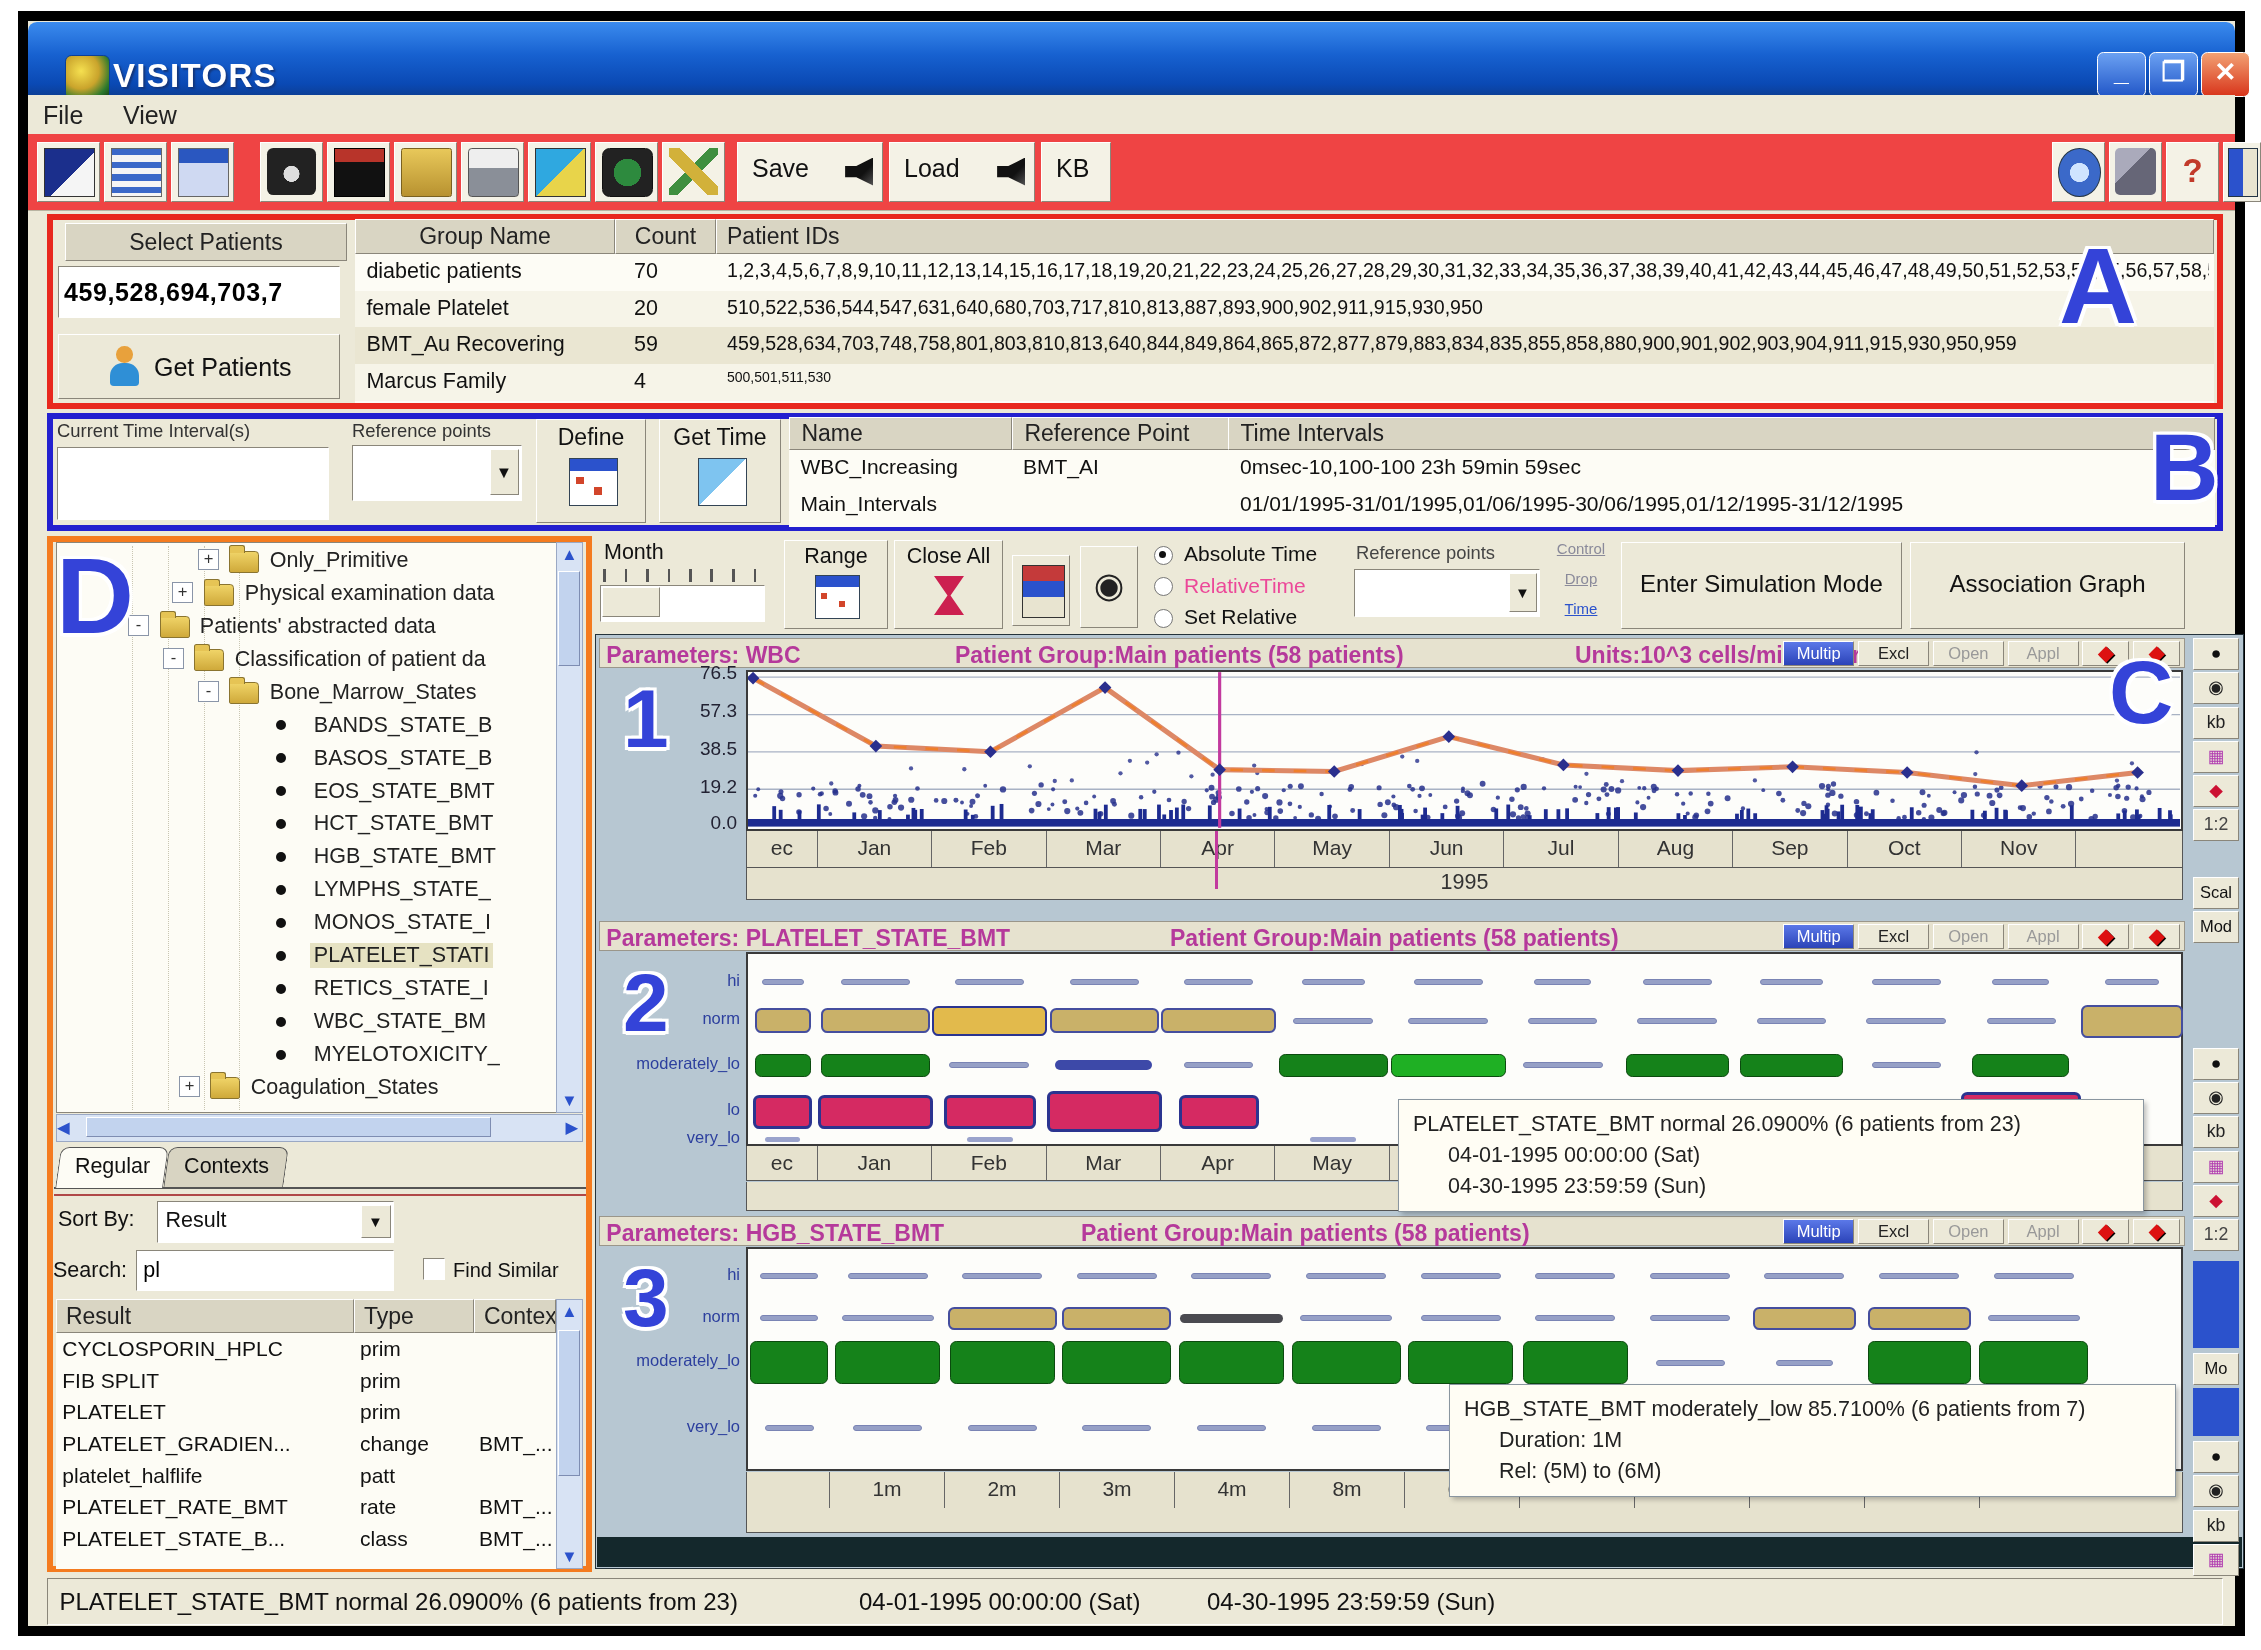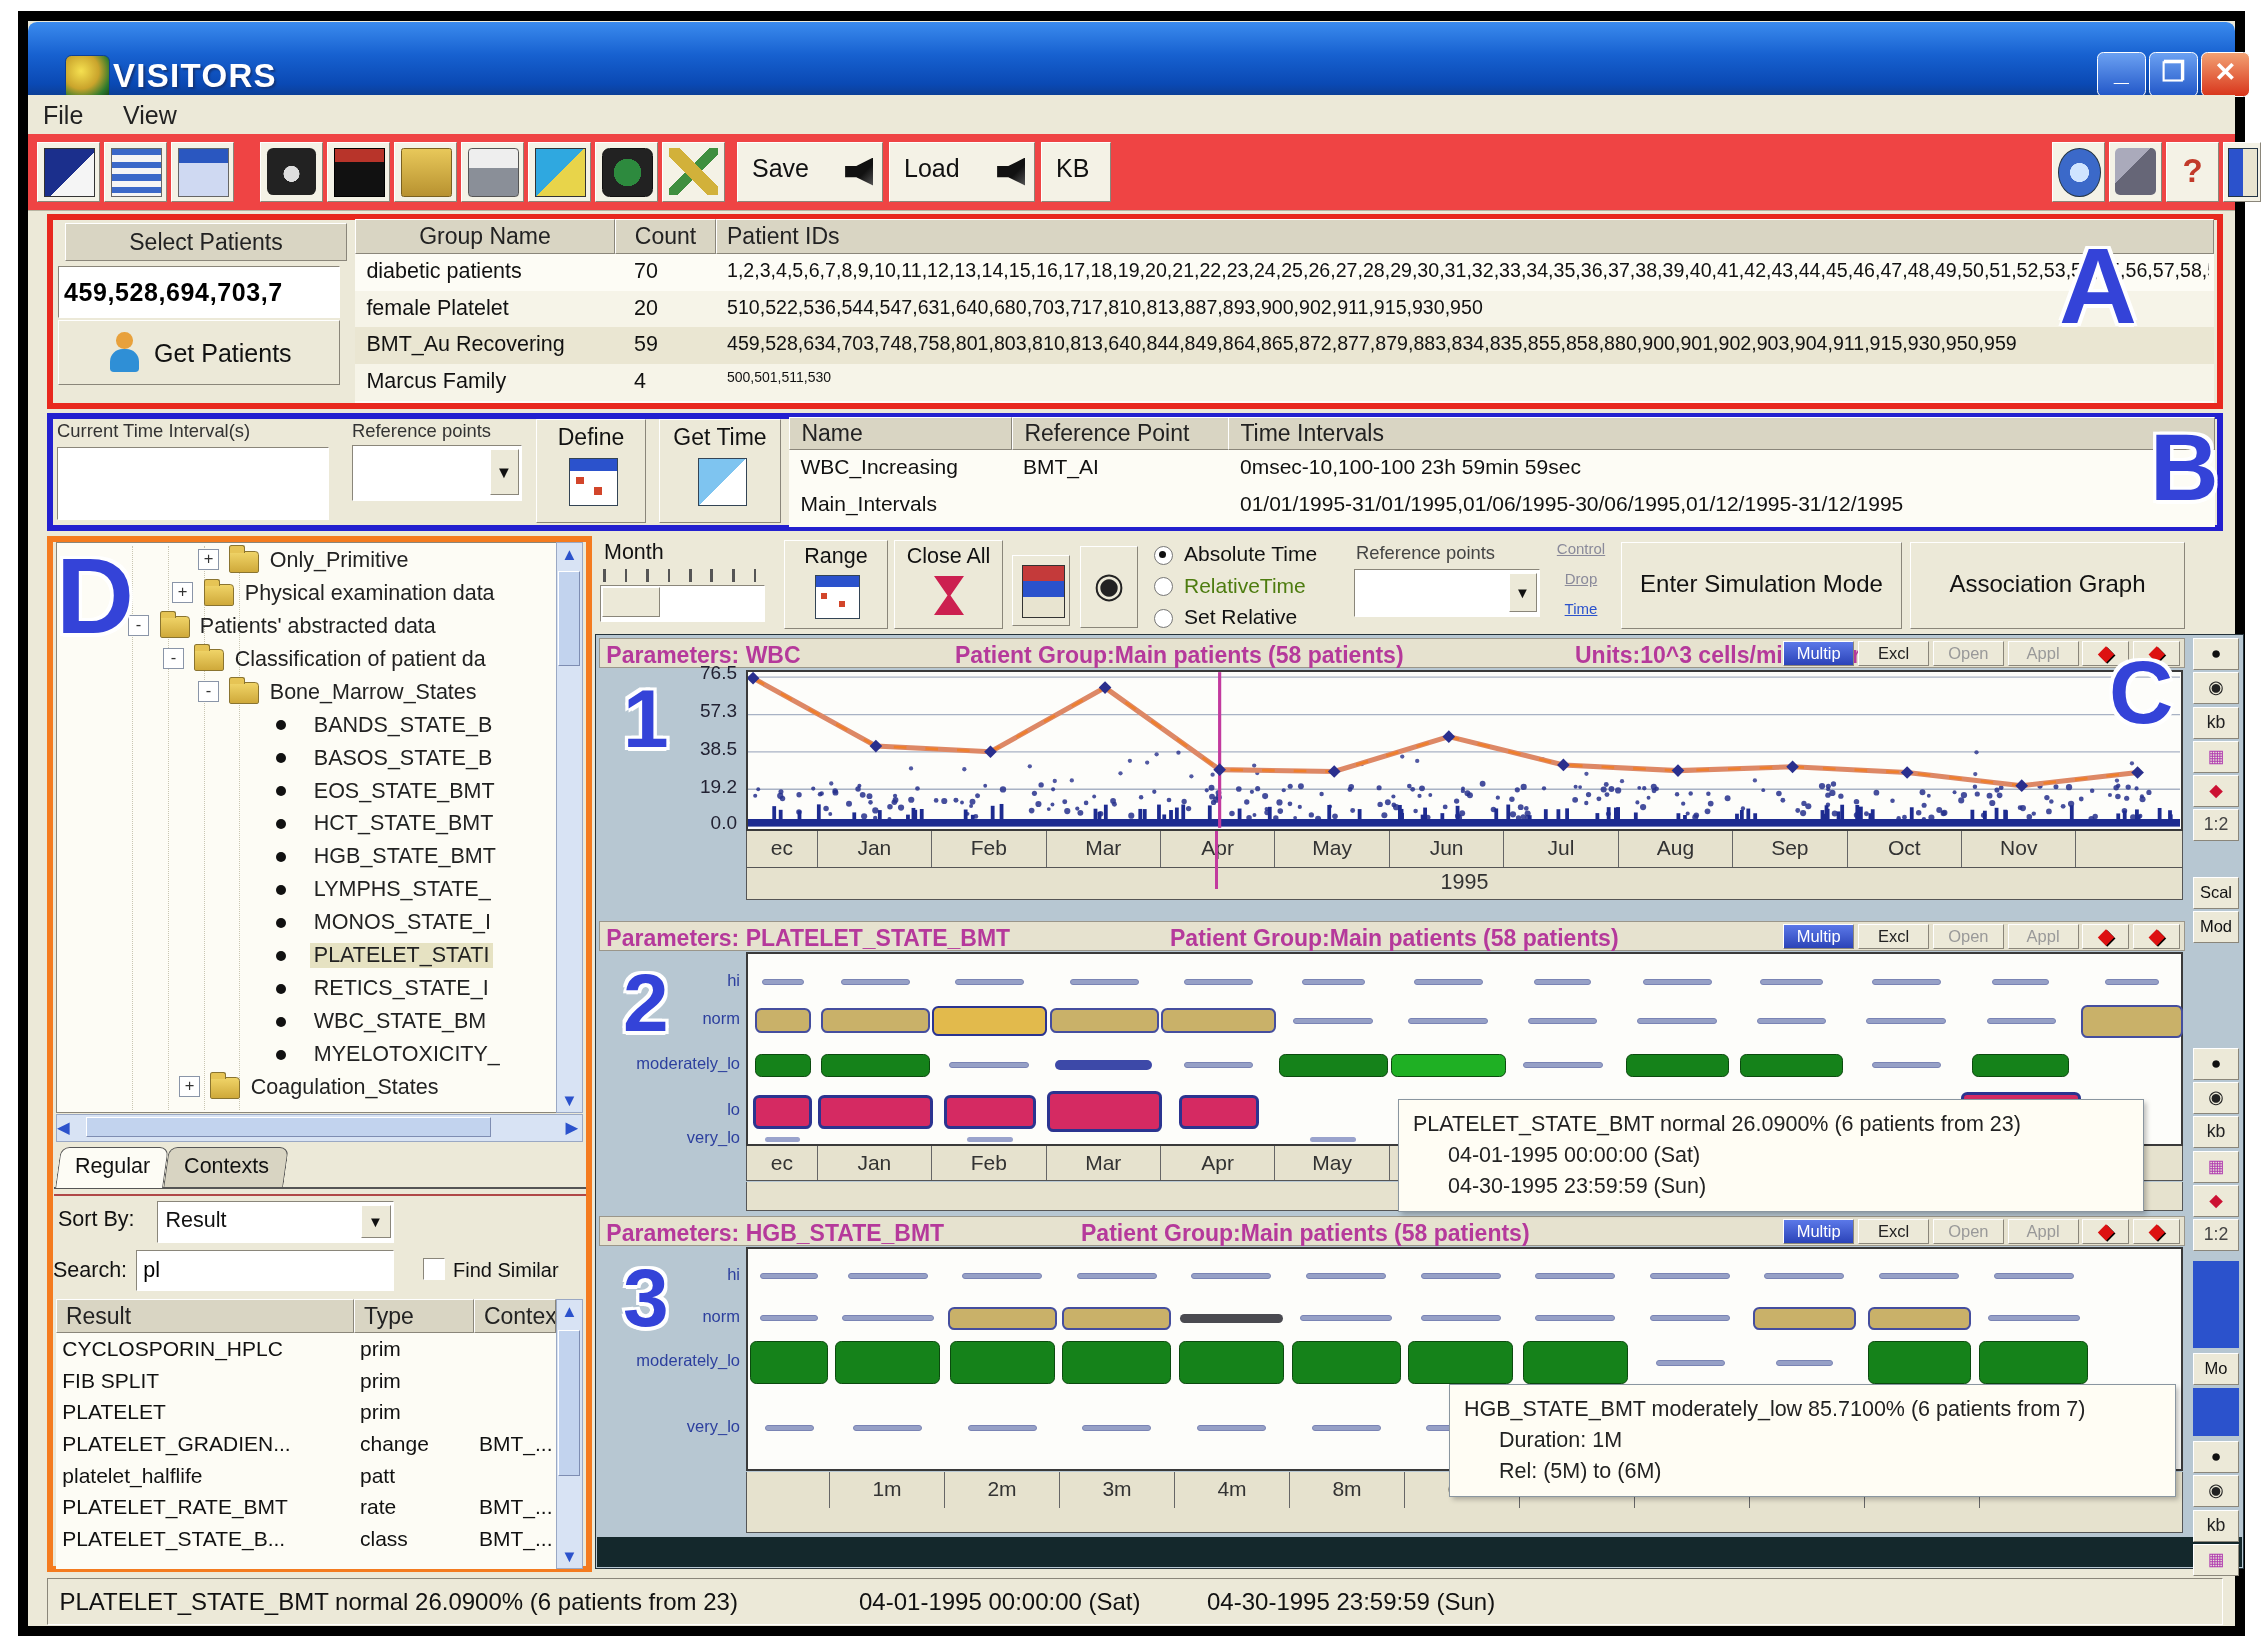--- a/index.html
+++ b/index.html
@@ -152,21 +152,21 @@
       </div>
     <div class="abs tbtn" style="left:2138px;width:53px;text-align:center;font-size:33px;font-weight:bold;color:#c23a2a;line-height:56px;"><span>?</span></div>
     <div class="abs tbtn" style="left:2195px;width:38px;">
         <div class="glyph" style="background:linear-gradient(90deg,#2b52cc 50%,#e8e4d0 50%);border:1.3px solid #234;"></div>
       </div>
   </div>
 
   <div class="abs secA"></div>
   <div class="abs hdrbtn" style="left:65px;top:223px;width:282px;height:38px;line-height:37px;">Select Patients</div>
   <input class="abs sunken" style="left: 58px; top: 266px; width: 282px; height: 52px; font-family: inherit; font-size: 25px; font-weight: bold; letter-spacing: 0.6px; padding: 0px 5px;" value="459,528,694,703,7">
-  <div class="abs raised" style="left:58px;top:320px;width:282px;height:65px;">
+  <div class="abs raised" style="left:58px;top:334px;width:282px;height:65px;">
     <div class="abs" style="left:51px;top:11.4px;width:29px;height:41px;">
       <div style="position:absolute;left:6.3px;top:0;width:16.5px;height:16.5px;border-radius:50%;background:#e8a13c;"></div>
       <div style="position:absolute;left:0;top:16.5px;width:29px;height:23px;border-radius:12.7px 12.7px 3.8px 3.8px;background:#2f8fd6;"></div>
     </div>
     <span class="abs" style="left:95px;top:17.7px;font-size:25px;">Get Patients</span>
   </div>
   <div class="abs" style="left:355px;top:219px;width:1859px;height:185px;">
     <div class="cell hdrbtn" style="left:0;top:0;width:260px;height:35px;line-height:33px;">Group Name</div>
     <div class="cell hdrbtn" style="left:260px;top:0;width:101px;height:35px;line-height:33px;">Count</div>
     <div class="cell hdrbtn" style="left:361px;top:0;width:1498px;height:35px;text-align:left;padding-left:10px;line-height:33px;">Patient IDs</div>
@@ -371,21 +371,21 @@
     <div style="font-size:21.5px;margin-top:2.5px;">Close All</div>
     <div class="abs" style="left:39px;top:35px;width:30px;height:39px;background:#cc2050;clip-path:polygon(0 0,100% 0,55% 50%,100% 100%,0 100%,45% 50%);"></div>
   </div>
   <div class="abs raised" style="left:1012px;top:555px;width:58px;height:71px;">
     <div style="position:absolute;left:8.9px;top:8.9px;width:41px;height:51px;background:linear-gradient(180deg,#c43a3a 30%,#2b52cc 30% 60%,#e8e4d0 60%);border:1.3px solid #333;"></div>
   </div>
   <div class="abs raised" style="left:1080px;top:546px;width:58px;height:82px;text-align:center;font-size:35px;line-height:76px;color:#222;">◉</div>
   <div class="radio abs on" style="left:1154px;top:546px;"></div>
   <div class="abs" style="left:1184px;top:542px;font-size:21px;">Absolute Time</div>
   <div class="radio abs" style="left:1154px;top:577px;"></div>
-  <div class="abs" style="left:1184px;top:574px;font-size:21px;color:#4d7c0f;">RelativeTime</div>
+  <div class="abs" style="left:1184px;top:574px;font-size:21px;color:#ec4899;">RelativeTime</div>
   <div class="radio abs" style="left:1154px;top:609px;"></div>
   <div class="abs" style="left:1184px;top:605px;font-size:21px;">Set Relative</div>
   <div class="abs" style="left:1356px;top:542px;font-size:18.4px;color:#444;">Reference points</div>
   <div class="abs sunken" style="left:1354px;top:569px;width:186px;height:48px;">
     <div class="abs raised" style="right:2.5px;top:2.5px;width:28px;height:39px;text-align:center;font-size:15px;line-height:38px;">▼</div>
   </div>
   <div class="minibtn" style="left:1548px;top:540px;width:66px;">Control</div>
   <div class="minibtn" style="left:1548px;top:570px;width:66px;">Drop</div>
   <div class="minibtn" style="left:1548px;top:600px;width:66px;color:#2b52cc;">Time</div>
   <div class="abs raised" style="left:1621px;top:542px;width:281px;height:87px;text-align:center;font-size:24px;line-height:82px;">Enter Simulation Mode</div>

